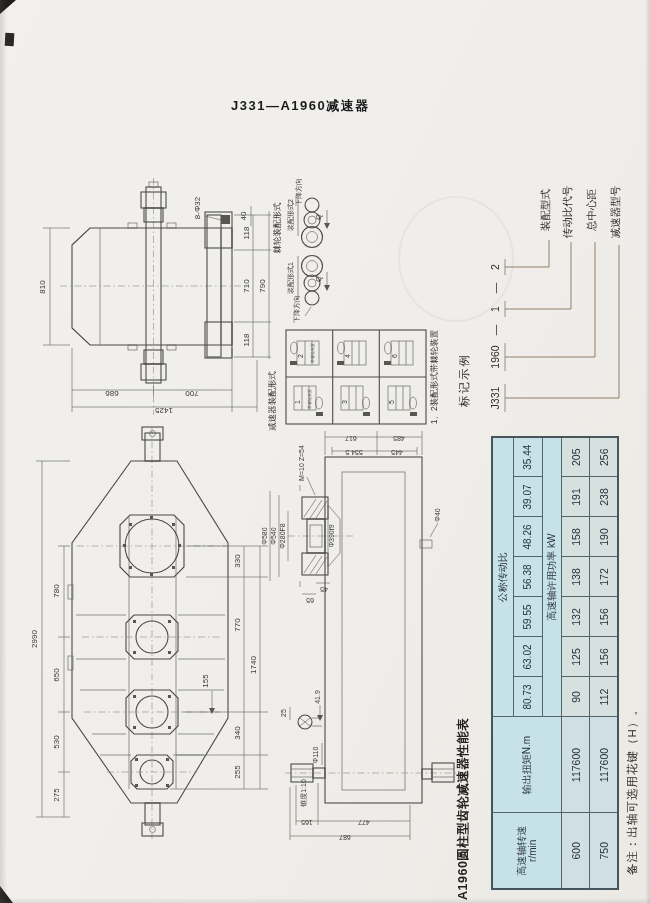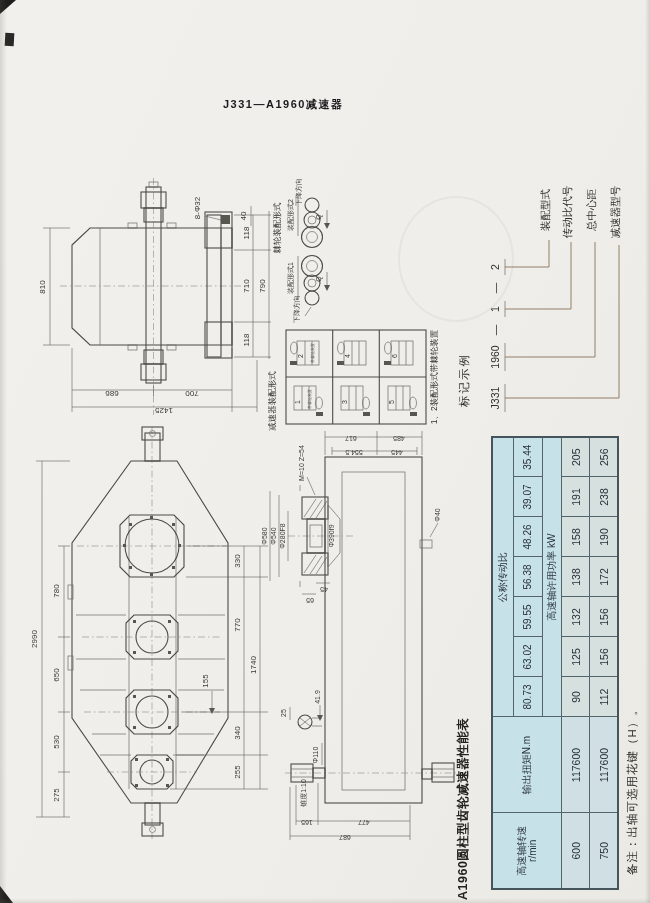--- a/index.html
+++ b/index.html
@@ -1,21 +1,21 @@
 <!DOCTYPE html>
 <html><head>
 <meta charset="utf-8">
 <style>
   html,body{margin:0;padding:0;}
   body{width:650px;height:903px;position:relative;overflow:hidden;
        background:linear-gradient(115deg,#f1f0ec 0%,#efeeea 55%,#eae9e4 100%);
        font-family:"Liberation Sans",sans-serif;color:#2b2a27;}
   .abs{position:absolute;}
   
-  .page-title{left:223px;top:97px;font-size:11px;font-weight:700;letter-spacing:1.5px;color:#1a1a1d;}
+  .page-title{left:231px;top:97px;font-size:13px;font-weight:700;letter-spacing:1.5px;color:#1a1a1d;}
   
   svg{overflow:visible;}
   .ln{stroke:#4c4b47;stroke-width:1.1;fill:none;}
   .tn{stroke:#6b6a64;stroke-width:.7;fill:none;}
   .dm{stroke:#5f5e58;stroke-width:.6;fill:none;}
   .cl{stroke:#8a897f;stroke-width:.6;fill:none;stroke-dasharray:7 3 1.5 3;}
   .ht{stroke:#55544f;stroke-width:.6;fill:none;}
   .fil{fill:#57564f;stroke:none;}
   text{font-family:"Liberation Sans",sans-serif;}
   .dt{font-size:8px;fill:#3b3a35;}

